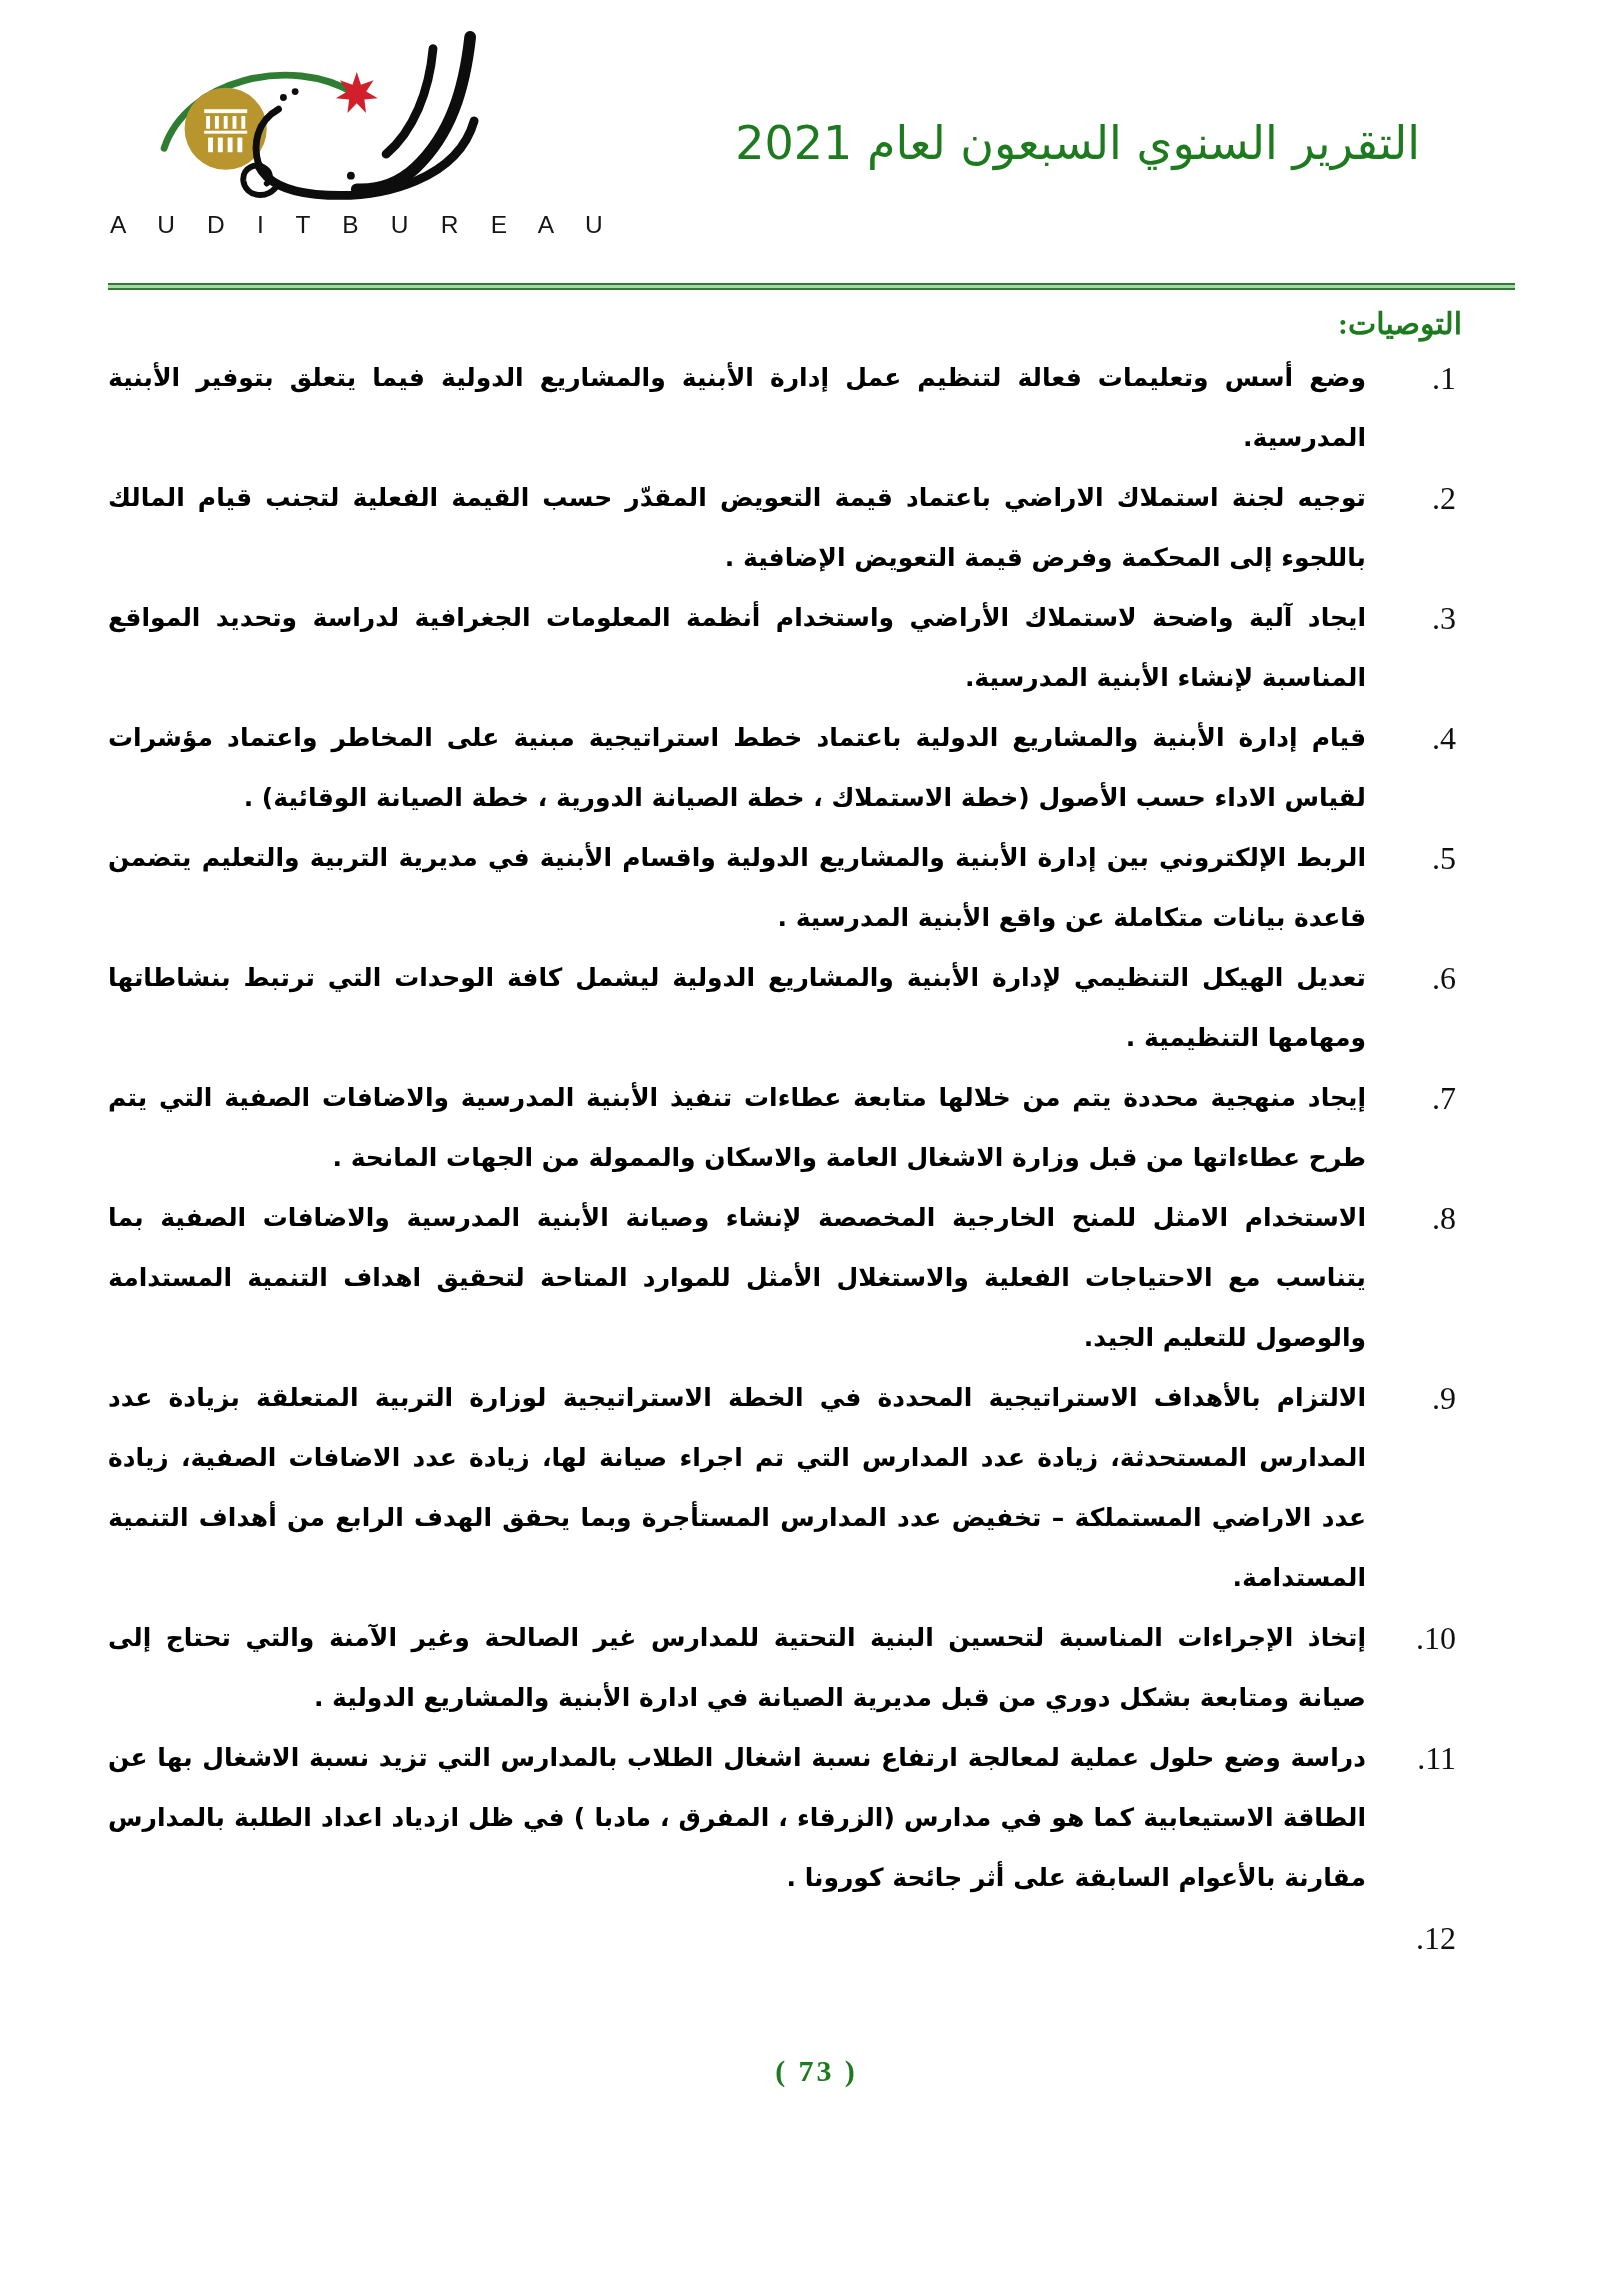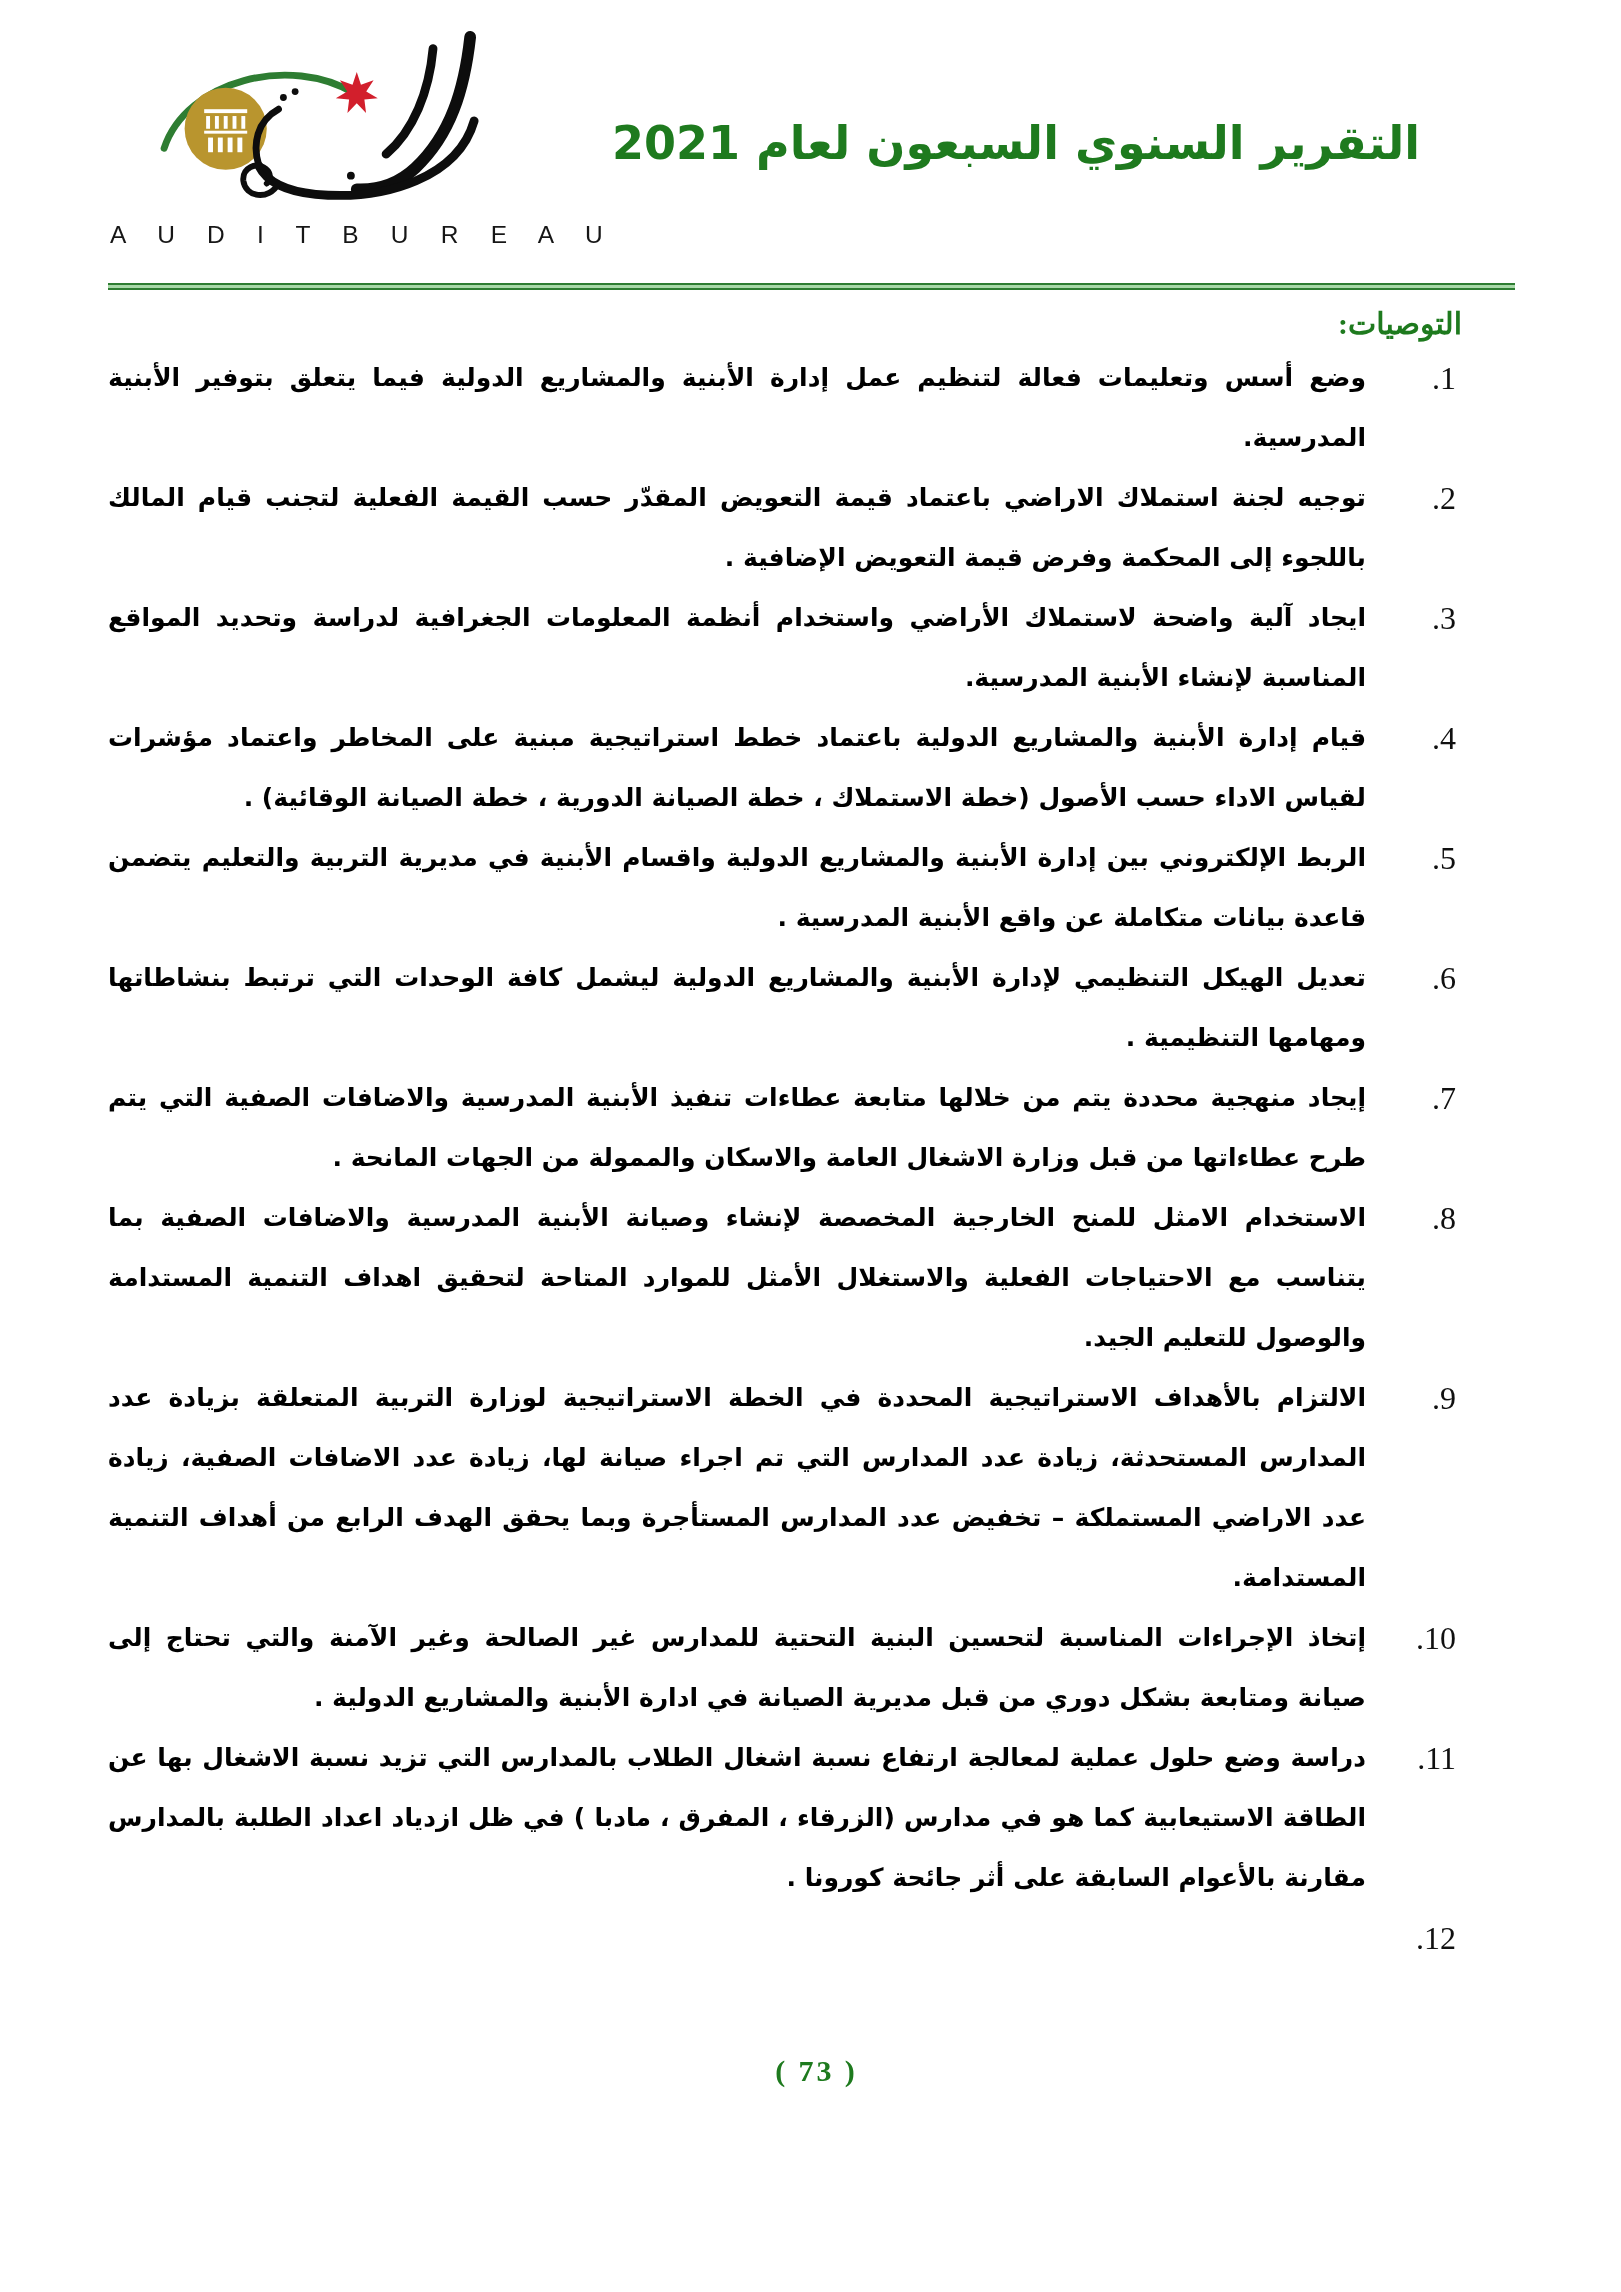--- a/index.html
+++ b/index.html
@@ -5,26 +5,26 @@
   html,body{margin:0;padding:0;background:#e8e8e8;}
   .page{
     width:1621px;height:2293px;position:relative;margin:0 auto;
     background:#ffffff;font-family:"DejaVu Sans",sans-serif;overflow:hidden;
   }
   
   .header{position:relative;height:290px;}
   .logo-block{position:absolute;left:110px;top:29px;width:382px;}
   .logo-latin{
     text-align:center;font-family:"Liberation Sans",sans-serif;
-    font-size:24.5px;letter-spacing:12.7px;color:#161616;margin-top:10px;
+    font-size:24.5px;letter-spacing:12.7px;color:#161616;margin-top:0;
     font-weight:500;white-space:nowrap;
   }
   .report-title{
     position:absolute;top:116px;right:201px;direction:rtl;
-    color:var(--green,#1e7a1e);font-size:46px;font-weight:bold;
+    color:var(--green,#1e7a1e);font-size:46px;font-weight:normal;
     white-space:nowrap;letter-spacing:1px;
   }
   .separator{
     position:absolute;bottom:0;left:108px;right:106px;height:6.9px;
     background:linear-gradient(to bottom,
       #2e7d32 0px,#2e7d32 2px,
       #a8d8a8 2px,#a8d8a8 4.9px,
       #2e7d32 4.9px,#2e7d32 6.9px);
   }
   

